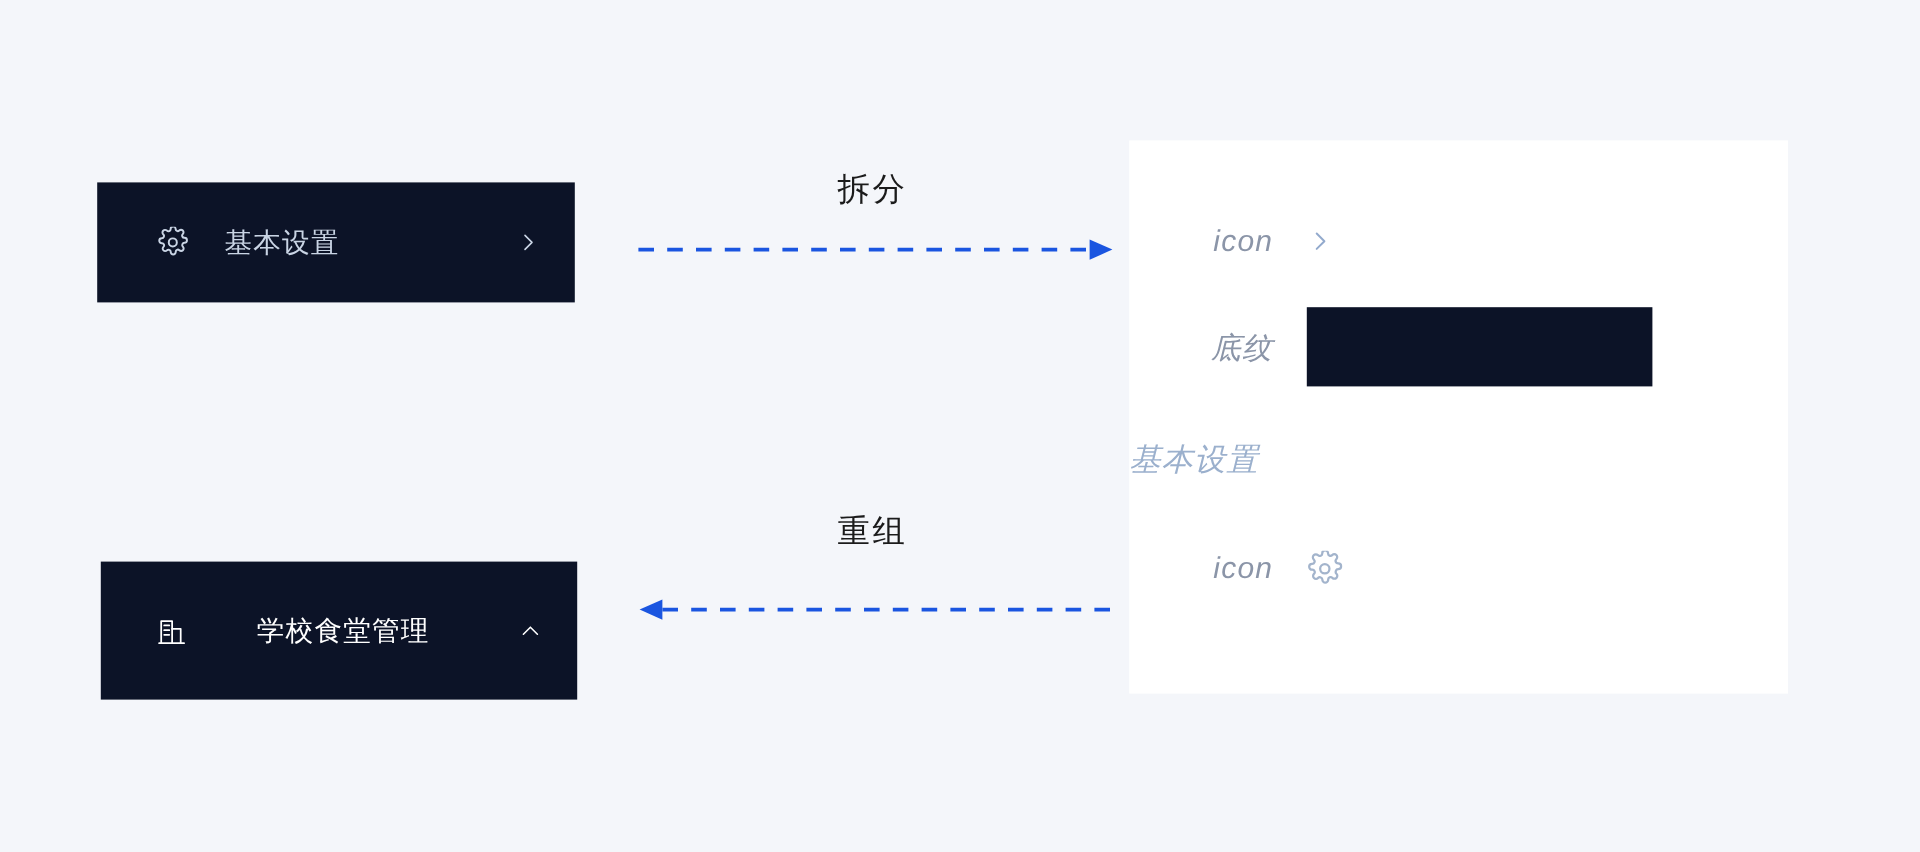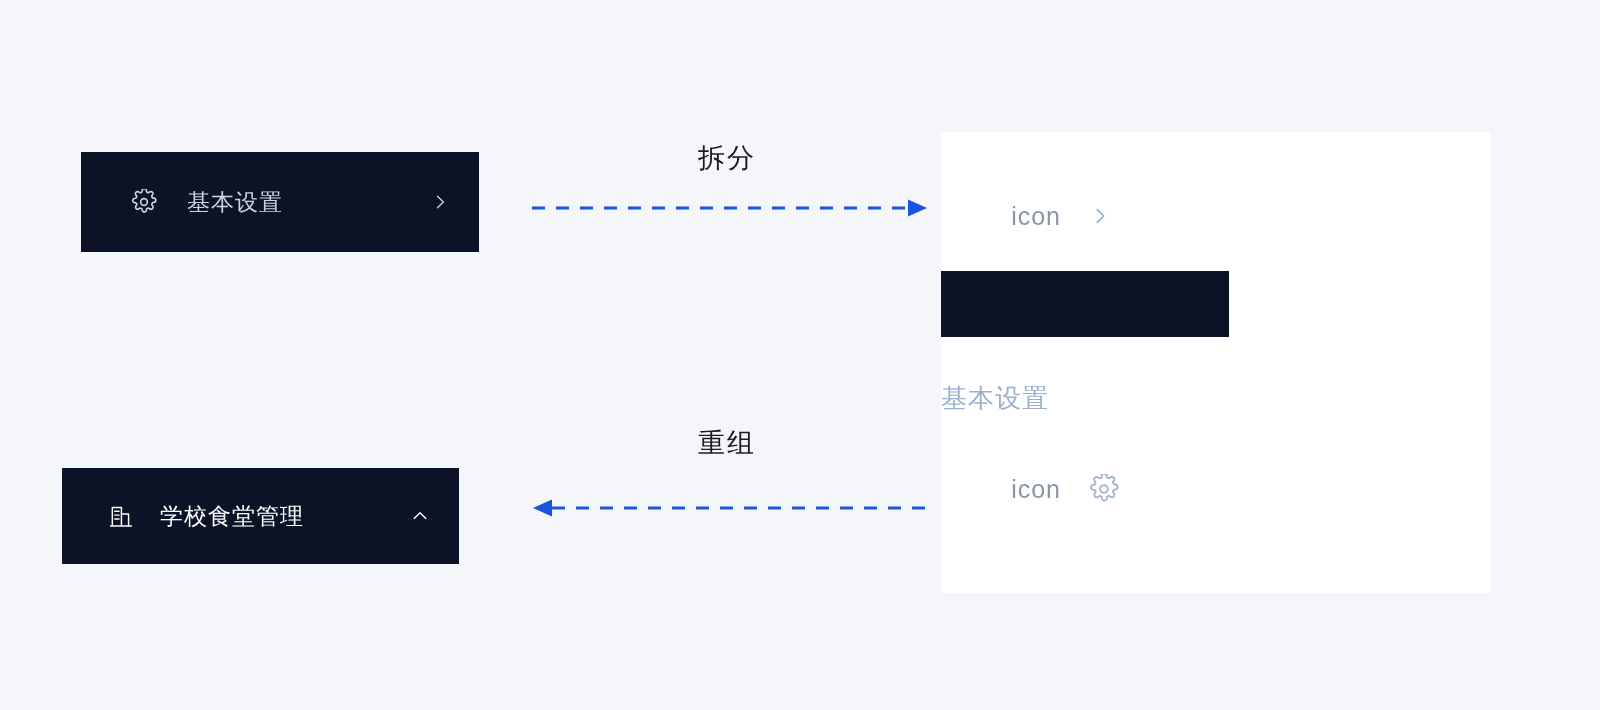--- a/index.html
+++ b/index.html
@@ -32,26 +32,27 @@
   }
   #card-basic-settings {
     left: 81px;
     top: 152px;
     width: 398px;
     height: 100px;
     padding-left: 50px;
     padding-right: 28px;
   }
   #card-canteen {
-    left: 62px;
+    left: 84px;
     top: 468px;
     width: 397px;
-    height: 96px;
+    height: 115px;
     padding-left: 46px;
     padding-right: 28px;
+    gap: 32px;
   }
   .menu-card .card-icon {
     flex: 0 0 auto;
     display: flex;
     align-items: center;
     justify-content: center;
     width: 26px;
     height: 26px;
   }
   .menu-card .card-label {
@@ -113,24 +114,25 @@
     left: 0;
     bottom: 0;
     width: 400px;
     height: 24px;
   }
 
   
   #spec-panel {
     position: absolute;
     left: 941px;
-    top: 132px;
+    top: 117px;
     width: 549px;
     height: 461px;
     background: #ffffff;
+    font-style: italic;
   }
   .spec-row {
     position: absolute;
     left: 0;
     display: flex;
     align-items: center;
     height: 70px;
   }
   .spec-row .spec-key {
     width: 148px;
@@ -227,20 +229,21 @@
       <div class="spec-val">
         <span>
           <svg width="22" height="22" viewBox="0 0 24 24" fill="none" stroke="#93aacd" stroke-width="1.8" stroke-linecap="round" stroke-linejoin="round">
             <polyline points="9 5 16 12 9 19"></polyline>
           </svg>
         </span>
       </div>
     </div>
 
     <div class="spec-row" id="spec-row-shade">
+      <div class="spec-key">底纹</div>
       <div class="spec-val">
         <span class="shade-swatch"></span>
       </div>
     </div>
 
     <div class="spec-row" id="spec-row-title">
       <div class="spec-val">
         <span class="spec-title-text">基本设置</span>
       </div>
     </div>

